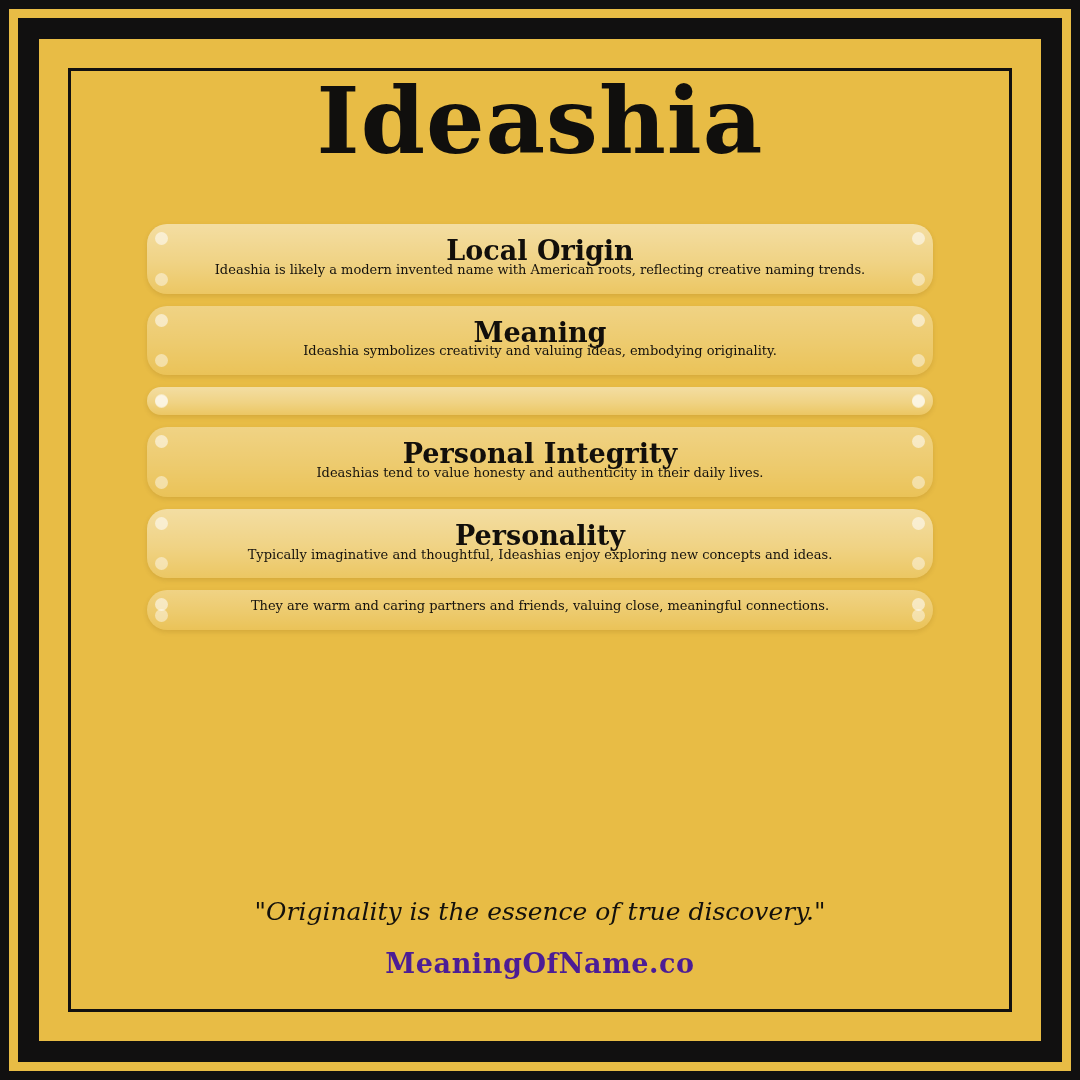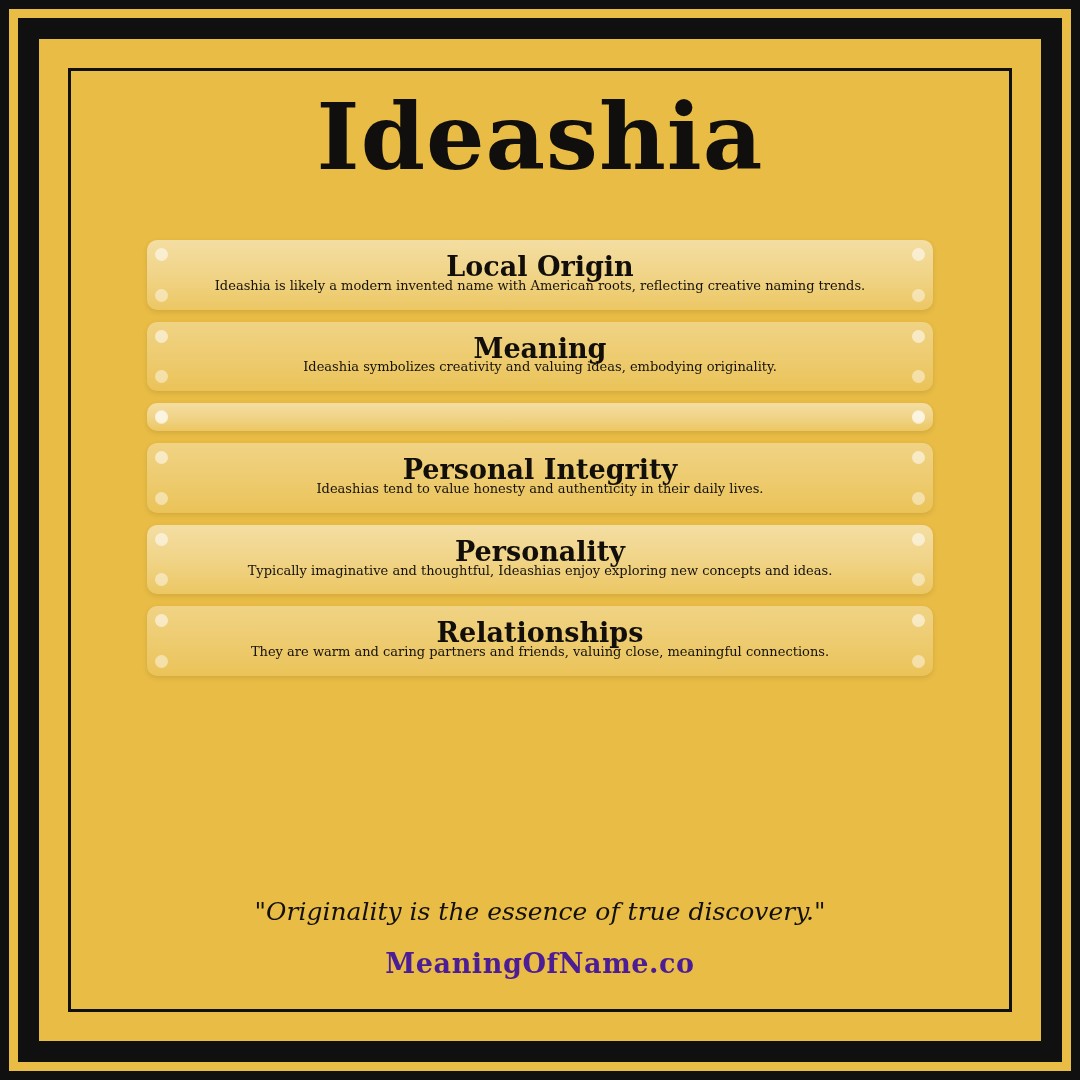--- a/index.html
+++ b/index.html
@@ -48,40 +48,39 @@
     left: 32px; top: 32px;
     right: 32px; bottom: 32px;
     background: #e8bc45;
     box-sizing: border-box;
     overflow: hidden;
   }
 
   
   .title {
     margin: 0;
-    padding-top: 16px;
     text-align: center;
     font-size: 92px;
     line-height: 1.1;
     font-weight: bold;
     color: #100f0d;
     letter-spacing: 1px;
     font-family: "DejaVu Serif", "Liberation Serif", serif;
   }
 
   
   .cards {
     margin: 52px 76px 0 76px;
     display: flex;
     flex-direction: column;
     gap: 12px;
   }
   .card {
     position: relative;
-    border-radius: 10px;
+    border-radius: 20px;
     padding: 12px 26px 16px 26px;
     box-sizing: border-box;
     background: linear-gradient(180deg, rgba(255,255,255,0.50) 0%, rgba(255,255,255,0.34) 55%, rgba(255,255,255,0.16) 100%);
     box-shadow: 0 2px 5px rgba(90,60,0,0.14);
   }
   .card.alt {
     background: linear-gradient(180deg, rgba(255,255,255,0.34) 0%, rgba(255,255,255,0.22) 55%, rgba(255,255,255,0.10) 100%);
   }
   
   .card::before,
@@ -185,21 +184,20 @@
           <div class="card">
             <span class="pin-b l"></span>
             <span class="pin-b r"></span>
             <h2 class="card-title">Personality</h2>
             <p class="card-text">Typically imaginative and thoughtful, Ideashias enjoy exploring new concepts and ideas.</p>
           </div>
 
           <div class="card alt">
             <span class="pin-b l"></span>
             <span class="pin-b r"></span>
-            <h2 class="card-title">Relationships</h2>
             <p class="card-text">They are warm and caring partners and friends, valuing close, meaningful connections.</p>
           </div>
 
         </div>
 
         <div class="footer">
           <p class="quote">"Originality is the essence of true discovery."</p>
           <p class="brand">MeaningOfName.co</p>
         </div>
 

